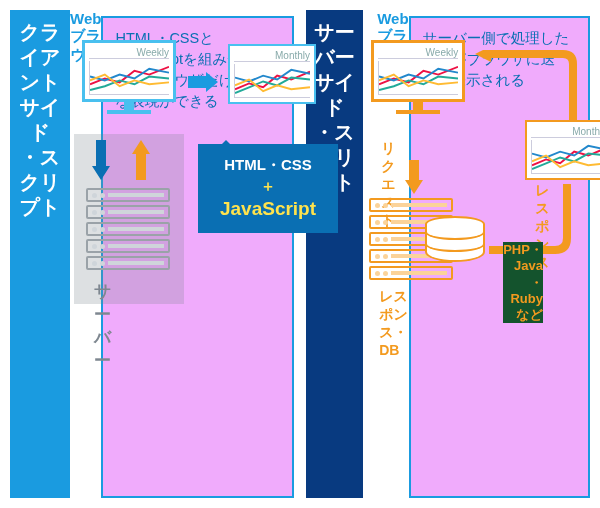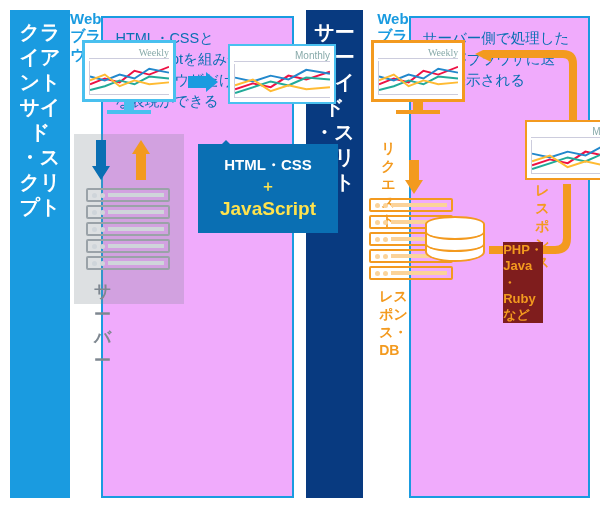--- a/index.html
+++ b/index.html
@@ -32,41 +32,40 @@
   }
   
   .monitor {
     position: absolute;
     width: 94px;
   }
   .monitor .screen {
     border: 3px solid;
     background: #fff;
     padding: 4px;
-    font-family: Liberation Serif, serif;
   }
   .monitor.cyan .screen, .monitor.cyan .stand, .monitor.cyan .base { border-color: #49c0ef; }
   .monitor.orange .screen, .monitor.orange .stand, .monitor.orange .base { border-color: #f39a1f; }
   .monitor.cyan .stand, .monitor.cyan .base { background:#49c0ef; }
   .monitor.orange .stand, .monitor.orange .base { background:#f39a1f; }
   .chart-label {
     font-size: 10px;
     color: #8aa;
     text-align: right;
     border-bottom: 1px solid #ccd;
     margin-bottom: 2px;
   }
   .chart-body { height: 34px; position: relative; border-left:1px solid #ccd; border-bottom:1px solid #ccd; }
   .chart-body svg { position:absolute; inset:0; width:100%; height:100%; }
   .monitor .stand { width:10px; height:8px; margin:0 auto; }
   .monitor .base  { width:44px; height:4px; margin:0 auto; }
   
   .card {
     position: absolute;
-    width: 108px;
+    width: 88px;
     border: 2px solid;
     background:#fff;
     padding:4px;
   }
   .card.cyan   { border-color:#49c0ef; }
   .card.orange { border-color:#f39a1f; }
   
   .server {
     position:absolute;
     width:84px;
@@ -315,19 +314,19 @@
       </div>
     </div>
     <div class="tag orange" style="top:278px; left:16px;">レスポンス・DB</div>
 
     <div class="arrow" style="top:170px; left:122px;">
       <svg width="90" height="80">
         <path d="M4,70 L70,70 Q82,70 82,58 L82,4" stroke="#f39a1f" stroke-width="8" fill="none"></path>
       </svg>
     </div>
 
-    <div class="tag orange" style="top:232px; left:140px; background:#7f1d1d; line-height:1.25; font-size:13px; text-align:left;">
+    <div class="tag orange" style="top:232px; left:140px; background:#14532d; line-height:1.25; font-size:13px; text-align:right;">
       <span>PHP・Java</span><br>
       <span>・Ruby など</span>
     </div>
   </div>
   <div class="caption">サーバー側で処理した結果がブラウザに送信・表示される</div>
 </div>
 
 </body></html>

